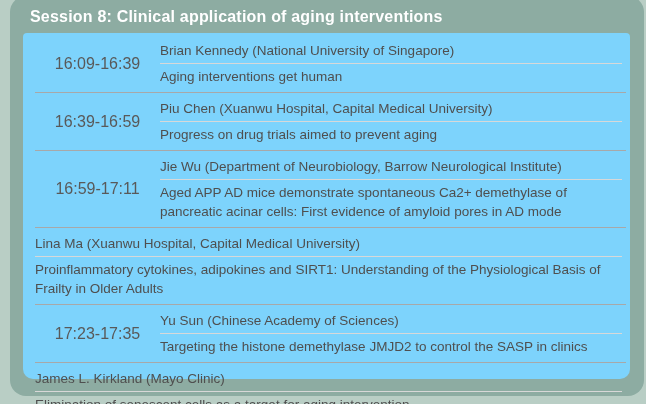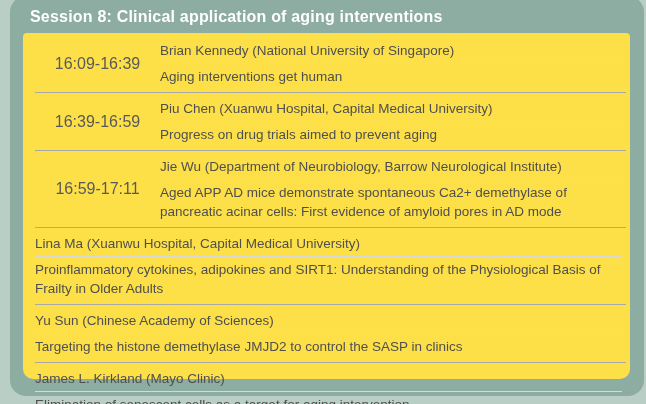--- a/index.html
+++ b/index.html
@@ -26,21 +26,21 @@
     color: #ffffff;
     font-size: 16px;
     font-weight: bold;
     letter-spacing: 0.2px;
     text-align: right;
   }
   .panel {
     position: absolute;
     left: 13px; right: 14px;
     top: 37px; bottom: 17px;
-    background: #fde047;
+    background: #7dd3fc;
     border-radius: 4px 4px 10px 10px;
     display: flex;
     flex-direction: column;
   }
   .rows {
     flex: 1;
     display: flex;
     flex-direction: column;
     justify-content: space-evenly;
     padding-top: 2px;
@@ -108,20 +108,21 @@
 
       <div class="row">
         <div class="content-cell">
           <div class="speaker">Lina Ma (Xuanwu Hospital, Capital Medical University)</div>
           <div class="sep"></div>
           <div class="talk-title">Proinflammatory cytokines, adipokines and SIRT1: Understanding of the Physiological Basis of Frailty in Older Adults</div>
         </div>
       </div>
 
       <div class="row">
+        <div class="time-cell">17:23-17:35</div>
         <div class="content-cell">
           <div class="speaker">Yu Sun (Chinese Academy of Sciences)</div>
           <div class="sep"></div>
           <div class="talk-title">Targeting the histone demethylase JMJD2 to control the SASP in clinics</div>
         </div>
       </div>
 
       <div class="row">
         <div class="content-cell">
           <div class="speaker">James L. Kirkland (Mayo Clinic)</div>

